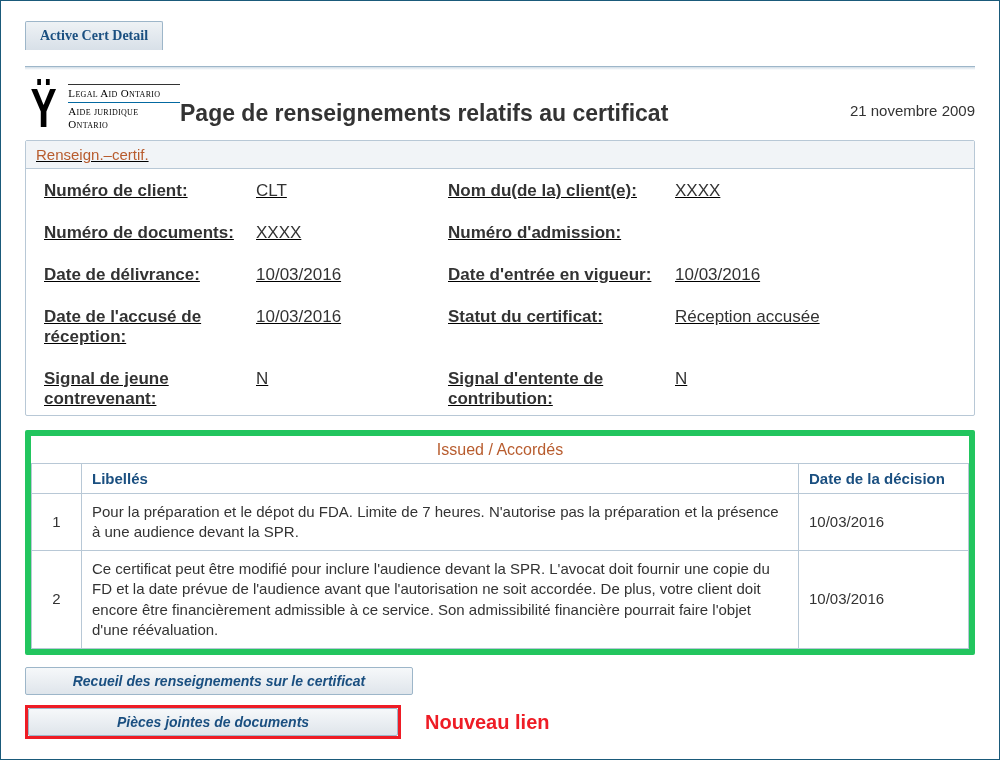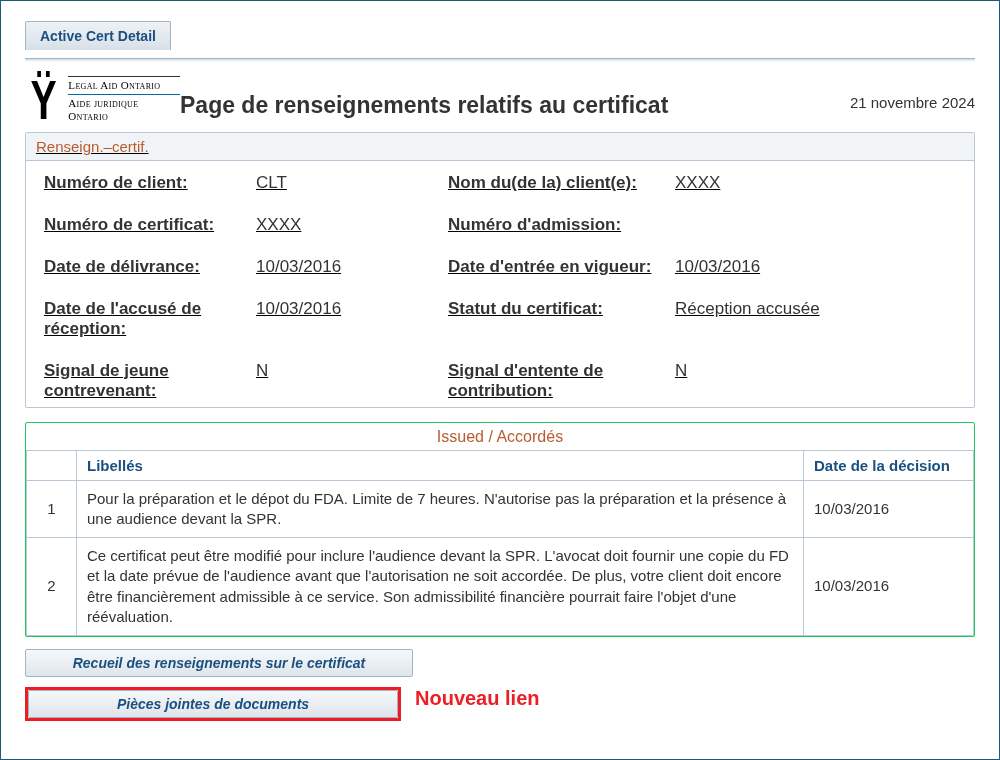--- a/index.html
+++ b/index.html
@@ -8,21 +8,22 @@
       background: #fff;
       width: 1000px;
       height: 760px;
       border: 1px solid #1a5a7a;
       overflow: hidden;
     }
     .inner { padding: 20px 24px; }
     .tab-bar {
       display: flex;
       align-items: flex-end;
-      margin-bottom: 8px;
+      margin-bottom: 16px;
+      font-family: Liberation Serif, serif;
     }
     .tab {
       background: linear-gradient(#eef2f5, #d8e0e8);
       border: 1px solid #9db6c9;
       border-bottom: none;
       border-radius: 2px 2px 0 0;
       padding: 6px 14px;
       font-size: 14px;
       font-weight: bold;
       color: #1a4f80;
@@ -97,21 +98,21 @@
       display: grid;
       grid-template-columns: 200px 180px 215px 1fr;
       row-gap: 22px;
       column-gap: 12px;
       font-size: 17px;
       color: #333;
     }
     .info-label { font-weight: bold; }
     .info-value { }
     .table-wrap {
-      border: 1px solid #22c55e;
+      border: 6px solid #22c55e;
       border-radius: 2px;
       margin-top: 14px;
     }
     .table-title {
       text-align: center;
       color: #b85c2e;
       font-size: 16px;
       padding: 5px 0 4px 0;
     }
     table.issued {
@@ -153,22 +154,22 @@
       padding: 5px 0;
       cursor: pointer;
       height: 28px;
       font-style: italic;
     }
     .btn-row { margin-top: 12px; }
     .btn-row .btn { width: 388px; display:block;}
     .btn-row2 {
       margin-top: 10px;
       display: flex;
-      align-items: flex-start;
-      gap: 14px;
+      align-items: center;
+      gap: 24px;
     }
     .btn-row2 .btn { width: 370px; }
     .highlight-box {
       border: 3px solid #ee1c25;
       padding: 0px;
       display: inline-block;
     }
     .new-link-label {
       color: #ee1c25;
       font-weight: bold;
@@ -186,33 +187,33 @@
 
   <div class="header-row">
     <div class="logo">
       <span class="logo-glyph">Ÿ</span>
       <div class="logo-text">
         <div class="top">Legal Aid Ontario</div>
         <div class="bot">Aide juridique Ontario</div>
       </div>
     </div>
     <div class="page-title">Page de renseignements relatifs au certificat</div>
-    <div class="page-date">21 novembre 2024</div>
+    <div class="page-date">21 novembre 2009</div>
   </div>
 
   <div class="panel">
     <div class="panel-header">Renseign.–certif.</div>
     <div class="panel-body">
       <div class="info-grid">
         <div class="info-label">Numéro de client:</div>
         <div class="info-value">CLT</div>
         <div class="info-label">Nom du(de la) client(e):</div>
         <div class="info-value">XXXX</div>
 
-        <div class="info-label">Numéro de certificat:</div>
+        <div class="info-label">Numéro de documents:</div>
         <div class="info-value">XXXX</div>
         <div class="info-label">Numéro d'admission:</div>
         <div class="info-value"></div>
 
         <div class="info-label">Date de délivrance:</div>
         <div class="info-value">10/03/2016</div>
         <div class="info-label">Date d'entrée en vigueur:</div>
         <div class="info-value">10/03/2016</div>
 
         <div class="info-label">Date de l'accusé de réception:</div>

